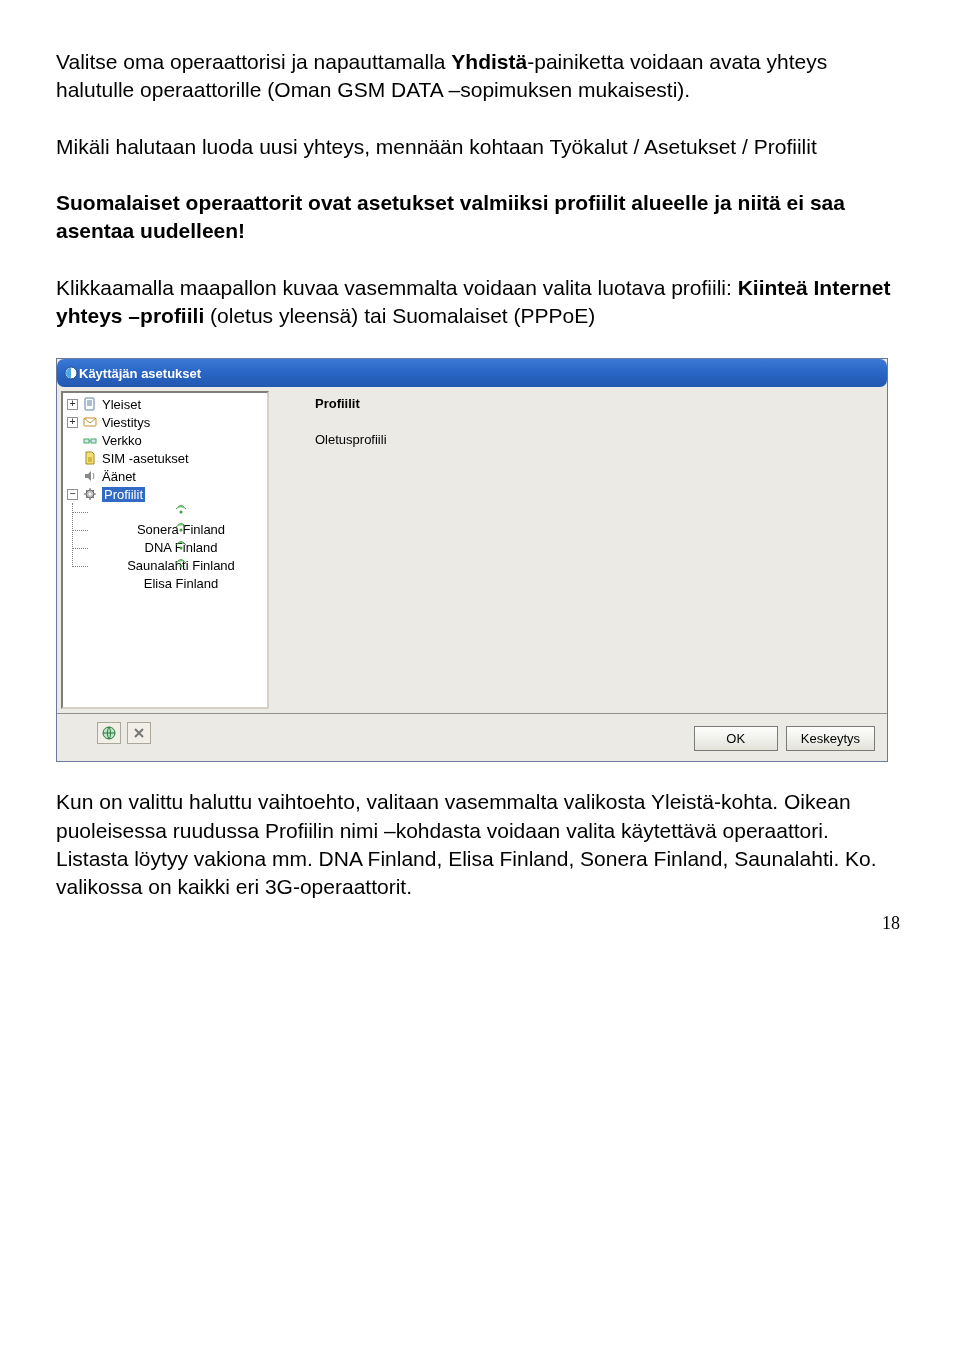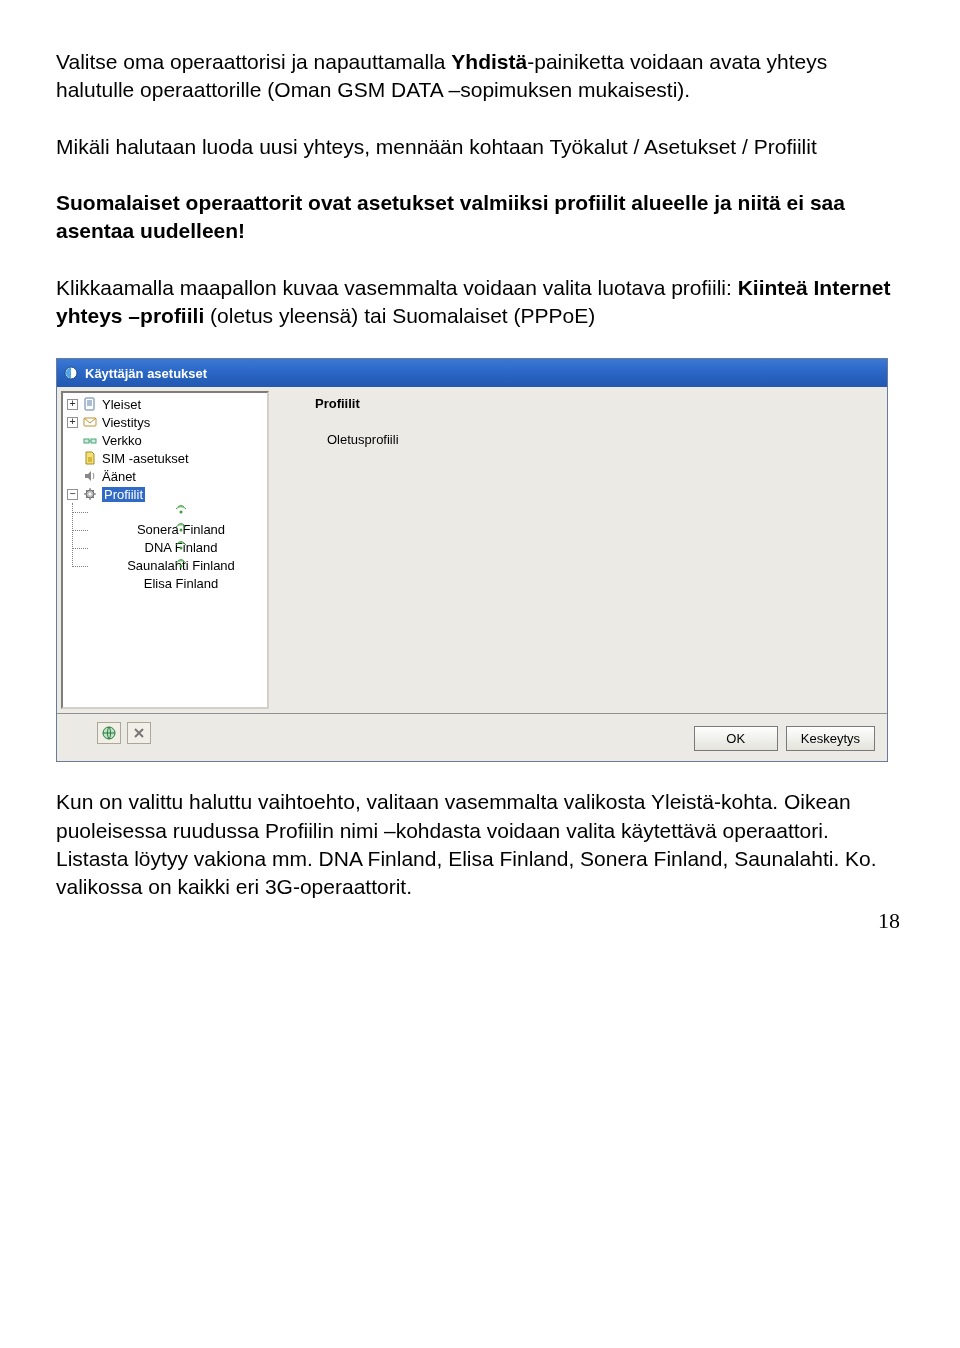--- a/index.html
+++ b/index.html
@@ -23,23 +23,23 @@
     font-family: Tahoma, Verdana, sans-serif;
     font-size: 13px;
     margin: 4px 0 26px 0;
   }
   .title-bar {
     height: 28px;
     background: linear-gradient(to bottom, #3b79d6 0%, #2b67c6 45%, #2158b1 100%);
     display: flex;
     align-items: center;
     padding: 0 6px;
-    gap: 6px;
     color: #fff;
     font-weight: bold;
+    border-radius: 7px;
   }
   .title-icon {
     width: 16px; height: 16px;
     display: flex; align-items: center; justify-content: center;
   }
   .title-icon svg { display:block; }
   .window-body {
     display: flex;
     height: 326px;
   }
@@ -90,21 +90,21 @@
     position:absolute; left:-11px; top:9px; width:16px;
     border-top: 1px dotted #808080;
   }
   .selected { background:#316ac5; color:#fff; padding:0 2px; }
   .right-pane {
     flex: 1;
     padding: 8px 0 0 40px;
     position: relative;
   }
   .heading { font-weight: bold; margin: 0 0 18px 2px; }
-  .sub-label { margin-left: 14px; }
+  .sub-label { margin-left: 2px; }
 
   .bottom-bar {
     border-top: 1px solid #919191;
     padding: 8px 12px 10px 12px;
     display:flex;
     justify-content: space-between;
     align-items:flex-start;
   }
   .popup {
     background:#fff;
@@ -127,21 +127,21 @@
     background: linear-gradient(to bottom,#fefefe,#e3e3db);
     font-size:13px;
     display:flex; align-items:center; justify-content:center;
     padding: 0 14px;
   }
   .left-group{}
   .page-num {
     position:absolute;
     right: 60px;
     bottom: 34px;
-    font-size: 22px;
+    font-size: 18px;
     font-family: "Times New Roman", serif;
   }
   
   .signal-ico svg, .gear-ico svg, .doc-ico svg, .speaker-ico svg, .net-ico svg, .globe-ico svg {display:block;}
 </style>
 </head>
 <body>
 
 <p class="para">
   <span>Valitse oma operaattorisi ja napauttamalla </span><span class="bold">Yhdistä</span><span>-painiketta voidaan avata yhteys halutulle operaattorille (Oman GSM DATA –sopimuksen mukaisesti).</span>

